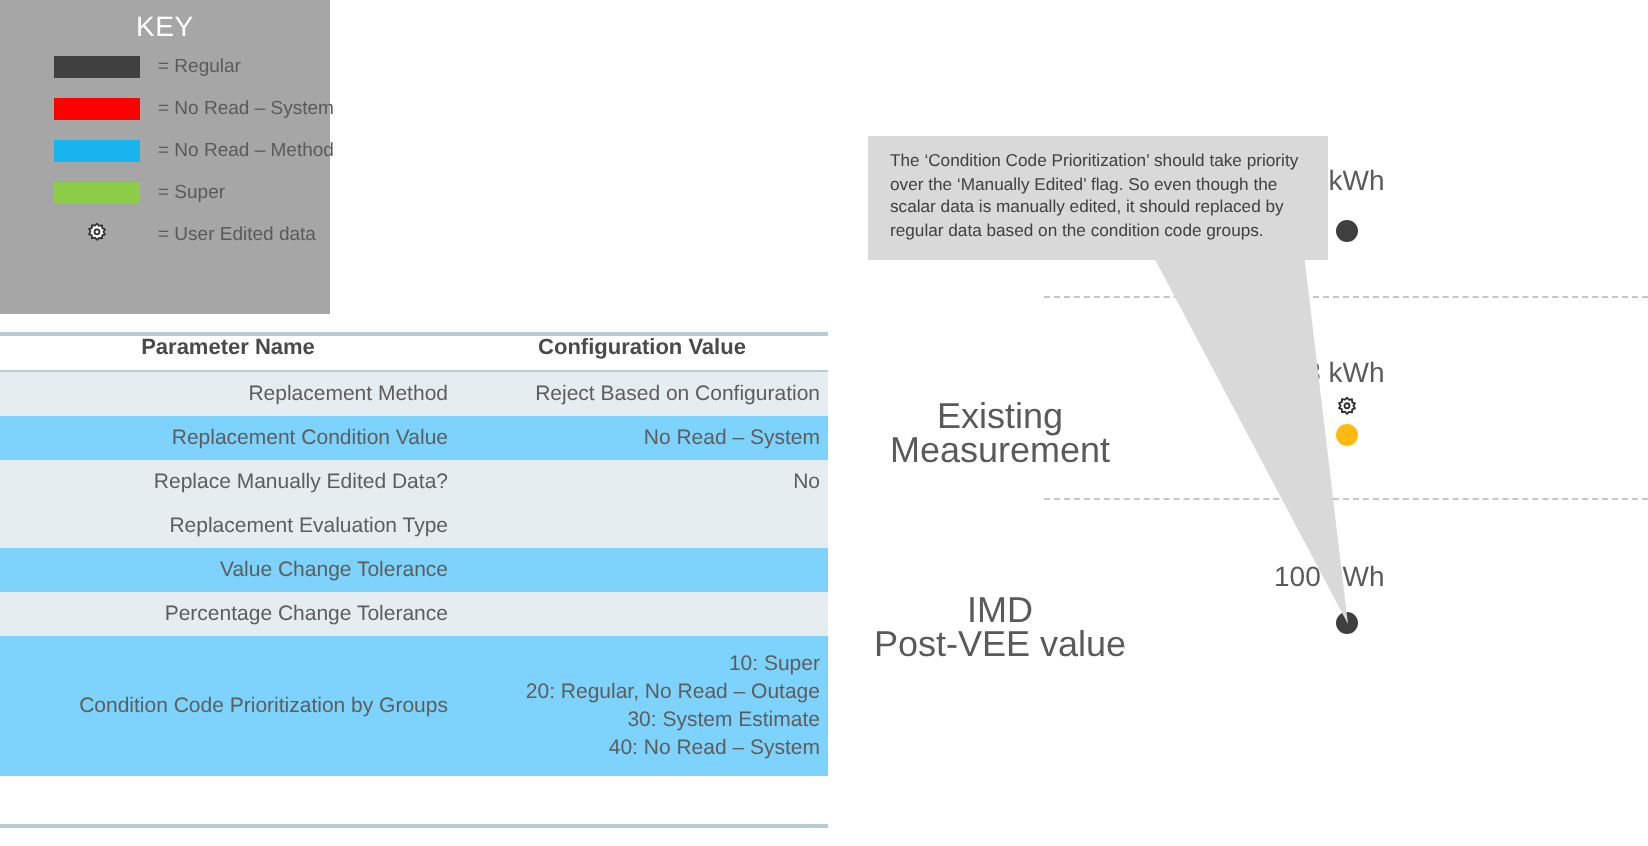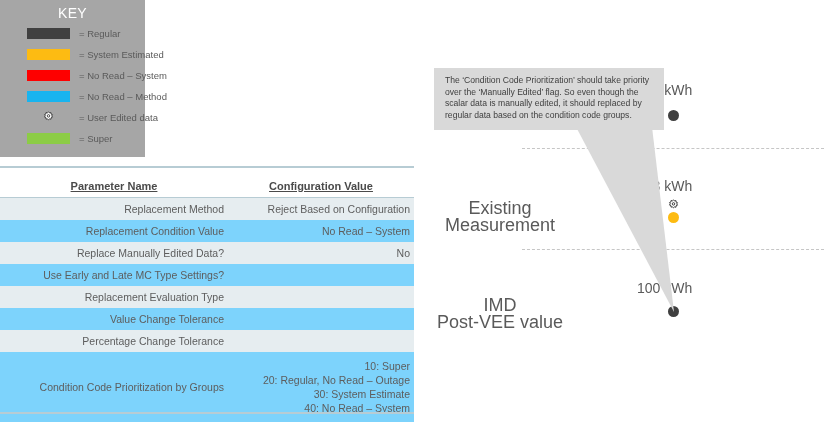--- a/index.html
+++ b/index.html
@@ -14,21 +14,21 @@
     overflow: hidden;
     font-family: "Liberation Sans", sans-serif;
     color: #595959;
   }
 
   
   #key-panel {
     position: absolute;
     left: 0px;
     top: 0px;
-    width: 145px;
+    width: 165px;
     height: 157px;
     background: #a6a6a6;
     box-sizing: border-box;
   }
   #key-title {
     text-align: center;
     color: #ffffff;
     font-size: 14px;
     line-height: 20px;
     padding-top: 3px;
@@ -70,24 +70,23 @@
   }
   #param-table .hdr-top-rule {
     height: 2px;
     background: #b7ccd4;
     padding: 0;
   }
   #param-table th {
     font-size: 11px;
     font-weight: bold;
     color: #4a4a4a;
-    padding: 12px 0 5px 0;
+    padding: 0 0 5px 0;
     border-bottom: 1.5px solid #b7ccd4;
     text-align: center;
-    text-decoration: underline;
   }
   #param-table td {
     font-size: 10.5px;
     color: #5d5d5d;
     text-align: right;
     padding: 5px 4px;
     vertical-align: middle;
   }
   #param-table tr.shaded td { background: #e6edf0; }
   #param-table tr.plain td  { background: #7dd3fc; }
@@ -162,48 +161,44 @@
 <body>
 
 <div id="key-panel">
   <div id="key-title">KEY</div>
 
   <div class="key-row">
     <div class="key-swatch" style="background:#404040"></div>
     <div class="key-label">= Regular</div>
   </div>
 
-  <div class="key-row">
-    <div class="key-swatch" style="background:#fdbb12"></div>
-    <div class="key-label">= System Estimated</div>
-  </div>
 
   <div class="key-row">
     <div class="key-swatch" style="background:#fe0000"></div>
     <div class="key-label">= No Read – System</div>
   </div>
 
   <div class="key-row">
     <div class="key-swatch" style="background:#18b4ef"></div>
     <div class="key-label">= No Read – Method</div>
+  </div>
+
+  <div class="key-row">
+    <div class="key-swatch" style="background:#8ccc46"></div>
+    <div class="key-label">= Super</div>
   </div>
 
   <div class="key-row">
     <div class="key-gear-cell">
       <svg width="13" height="13" viewBox="0 0 24 24" aria-hidden="true">
         <path d="M12 1.6l1.9 2.0 2.7-0.6 0.2 2.8 2.6 1.0-1.5 2.3 1.5 2.3-2.6 1.0-0.2 2.8-2.7-0.6L12 16.4l-1.9-2.0-2.7 0.6-0.2-2.8-2.6-1.0 1.5-2.3L4.6 6.6l2.6-1.0 0.2-2.8 2.7 0.6z" fill="#ffffff" stroke="#2f2f2f" stroke-width="1.6" stroke-linejoin="round"></path>
         <circle cx="12" cy="9" r="2.3" fill="#ffffff" stroke="#2f2f2f" stroke-width="1.6"></circle>
       </svg>
     </div>
     <div class="key-label">= User Edited data</div>
-  </div>
-
-  <div class="key-row">
-    <div class="key-swatch" style="background:#8ccc46"></div>
-    <div class="key-label">= Super</div>
   </div>
 </div>
 
 <table id="param-table">
   <colgroup>
       <col class="c1">
       <col class="c2">
     </colgroup>
   <thead>
     <tr>
@@ -220,24 +215,20 @@
       <td>Reject Based on Configuration</td>
     </tr>
     <tr class="plain">
       <td>Replacement Condition Value</td>
       <td>No Read – System</td>
     </tr>
     <tr class="shaded">
       <td>Replace Manually Edited Data?</td>
       <td>No</td>
     </tr>
-    <tr class="plain">
-      <td>Use Early and Late MC Type Settings?</td>
-      <td></td>
-    </tr>
     <tr class="shaded">
       <td>Replacement Evaluation Type</td>
       <td></td>
     </tr>
     <tr class="plain">
       <td>Value Change Tolerance</td>
       <td></td>
     </tr>
     <tr class="shaded">
       <td>Percentage Change Tolerance</td>

